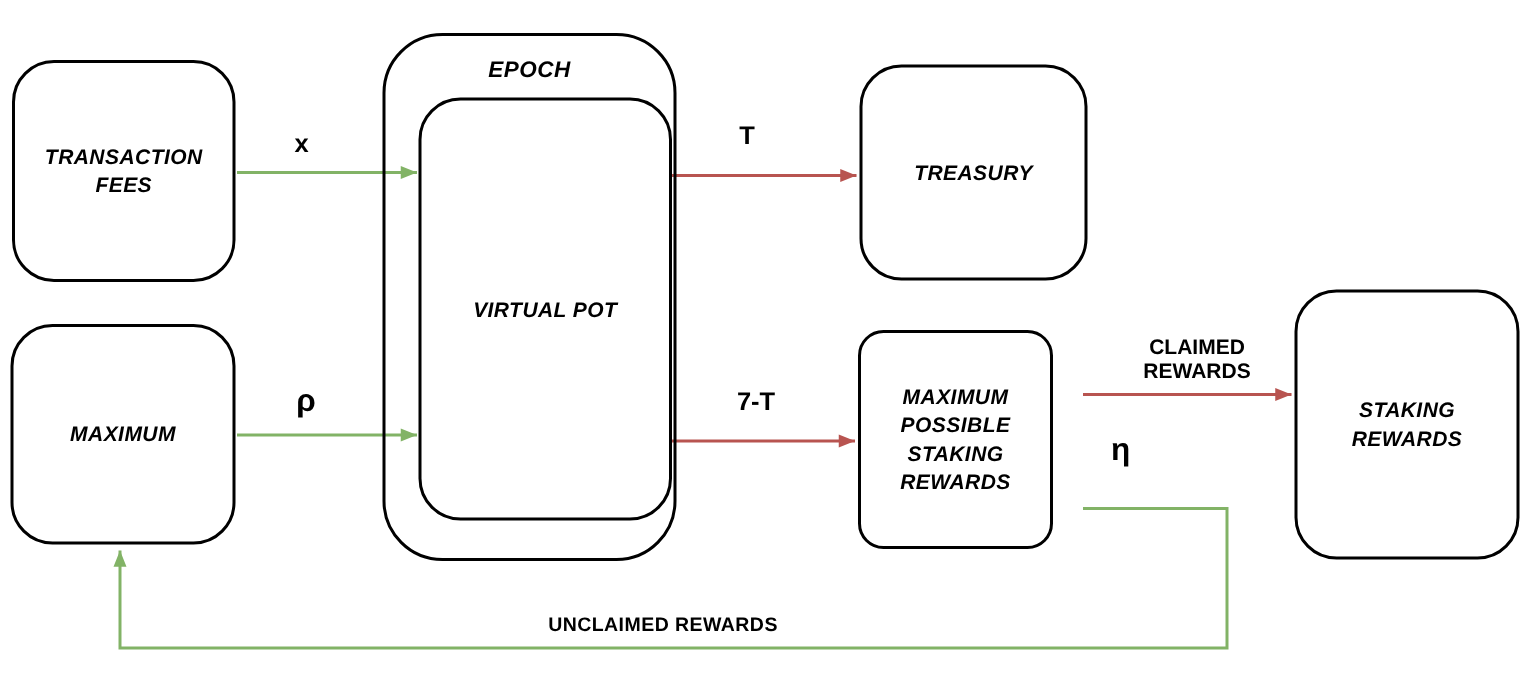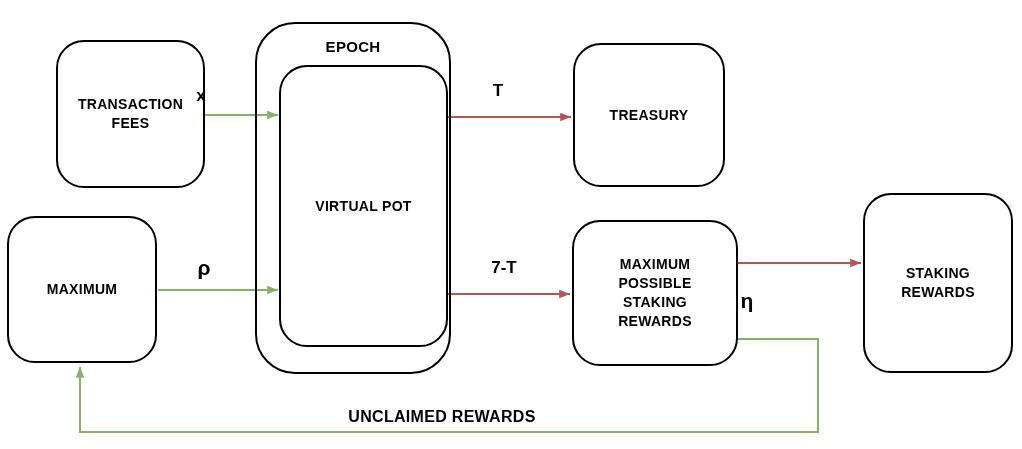--- a/index.html
+++ b/index.html
@@ -21,45 +21,45 @@
     display: flex;
     align-items: center;
     justify-content: center;
     text-align: center;
     color: #000000;
     font-weight: bold;
     font-size: 14px;
     letter-spacing: 0.3px;
     line-height: 1.35;
   }
-  .node-label { display: block; }
-  #n-txfees   { left: 8px;   top: 40px;  width: 149px; height: 148px; padding: 15px 14px; margin-left: 48px; }
+  .node-label { display: block; font-style: italic; }
+  #n-txfees   { left: 8px;   top: 40px;  width: 149px; height: 148px; padding: 15px 14px; }
   #n-reserve  { left: 7px;   top: 216px; width: 150px; height: 147px; padding: 0 10px; }
   #n-epoch    { left: 255px; top: 22px;  width: 196px; height: 352px; border-radius: 40px; background: transparent; }
   #n-epoch .node-label { position: absolute; top: 13px; left: 0; width: 100%; text-align: center; font-size: 15px; }
   #n-vpot     { left: 279px; top: 65px;  width: 169px; height: 282px; padding: 0 27px; }
   #n-treasury { left: 573px; top: 43px;  width: 152px; height: 144px; padding: 0 12px; }
-  #n-max      { left: 572px; top: 220px; width: 166px; height: 146px; padding: 0 22px; }
+  #n-max      { left: 572px; top: 220px; width: 130px; height: 146px; padding: 0 22px; border-radius: 17px; }
   #n-staking  { left: 863px; top: 193px; width: 150px; height: 180px; padding: 0 26px; }
   .elabel {
     position: absolute;
     transform: translate(-50%, -50%);
     color: #000000;
     font-weight: bold;
     text-align: center;
     white-space: nowrap;
     line-height: 1.15;
   }
   #l-x         { left: 201px; top: 96px;  font-size: 17px; }
   #l-rho       { left: 204px; top: 268px; font-size: 21px; }
   #l-t         { left: 498px; top: 91px;  font-size: 17px; }
   #l-1t        { left: 504px; top: 268px; font-size: 17px; }
   #l-claimed   { left: 798px; top: 239px; font-size: 14px; white-space: normal; width: 106px; }
   #l-eta       { left: 747px; top: 301px; font-size: 21px; }
-  #l-unclaimed { left: 442px; top: 417px; font-size: 16px; letter-spacing: 0.3px; }
+  #l-unclaimed { left: 442px; top: 417px; font-size: 13px; letter-spacing: 0.3px; }
 </style>
 </head>
 <body>
 
 <div class="canvas">
 
   <svg class="edges" viewBox="0 0 1022 449" xmlns="http://www.w3.org/2000/svg">
     <defs>
       <marker id="ah-in" viewBox="0 0 12 10" refX="11" refY="5" markerWidth="13" markerHeight="11" markerUnits="userSpaceOnUse" orient="auto">
         <path d="M1,1 L11,5 L1,9 Z" fill="#82b366"></path>
@@ -111,18 +111,19 @@
   </div>
 
   <div class="elabel" id="l-x">x</div>
 
   <div class="elabel" id="l-rho">ρ</div>
 
   <div class="elabel" id="l-t">T</div>
 
   <div class="elabel" id="l-1t">7-T</div>
 
+  <div class="elabel" id="l-claimed">CLAIMED REWARDS</div>
 
   <div class="elabel" id="l-eta">η</div>
 
   <div class="elabel" id="l-unclaimed">UNCLAIMED REWARDS</div>
 
 </div>
 
 </body></html>

